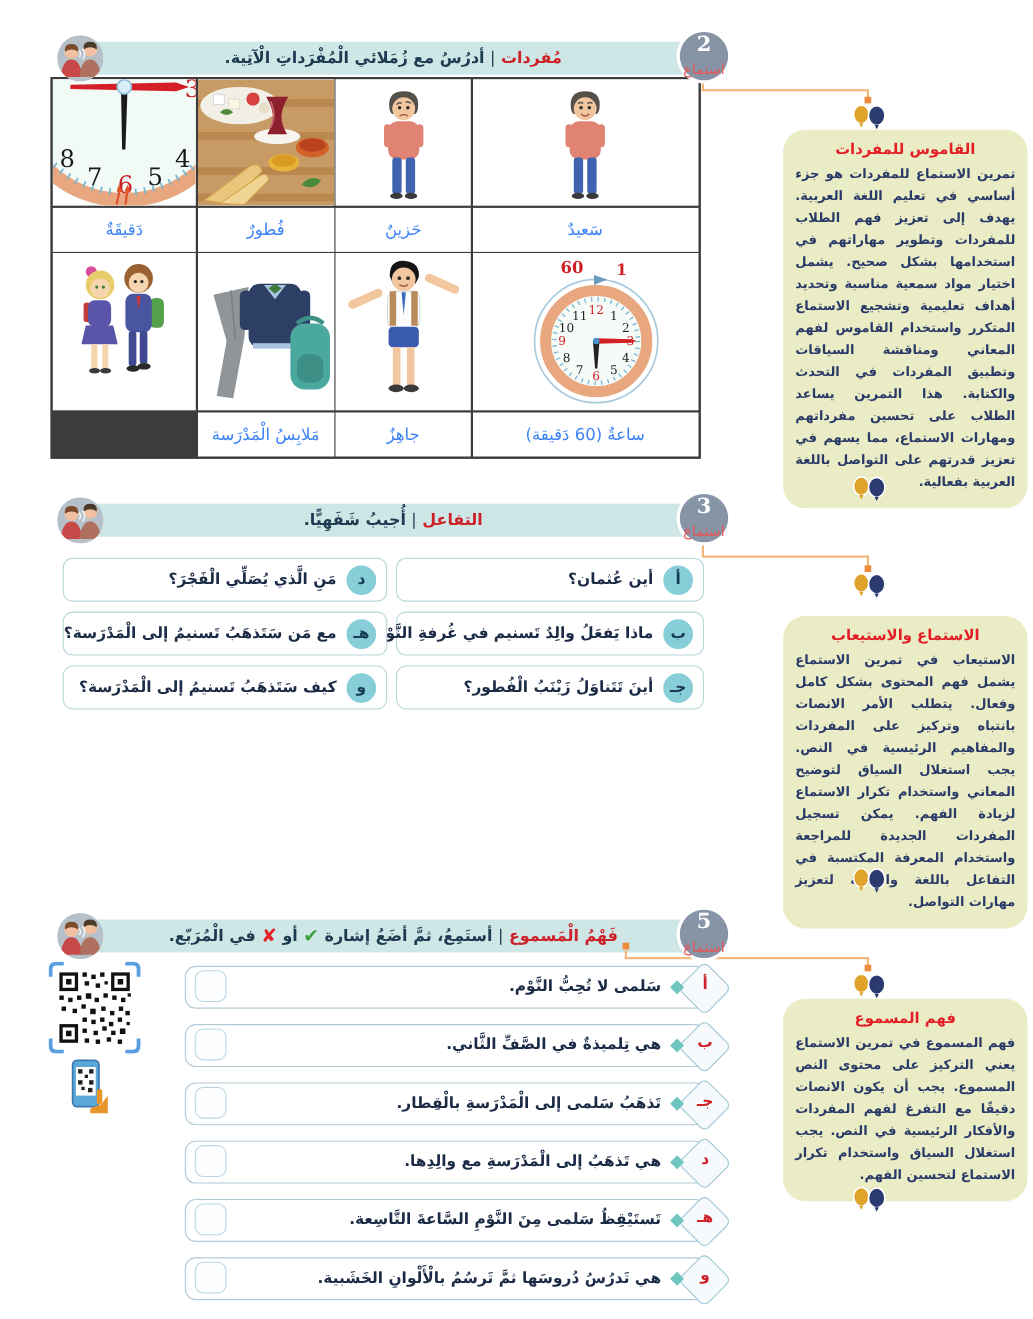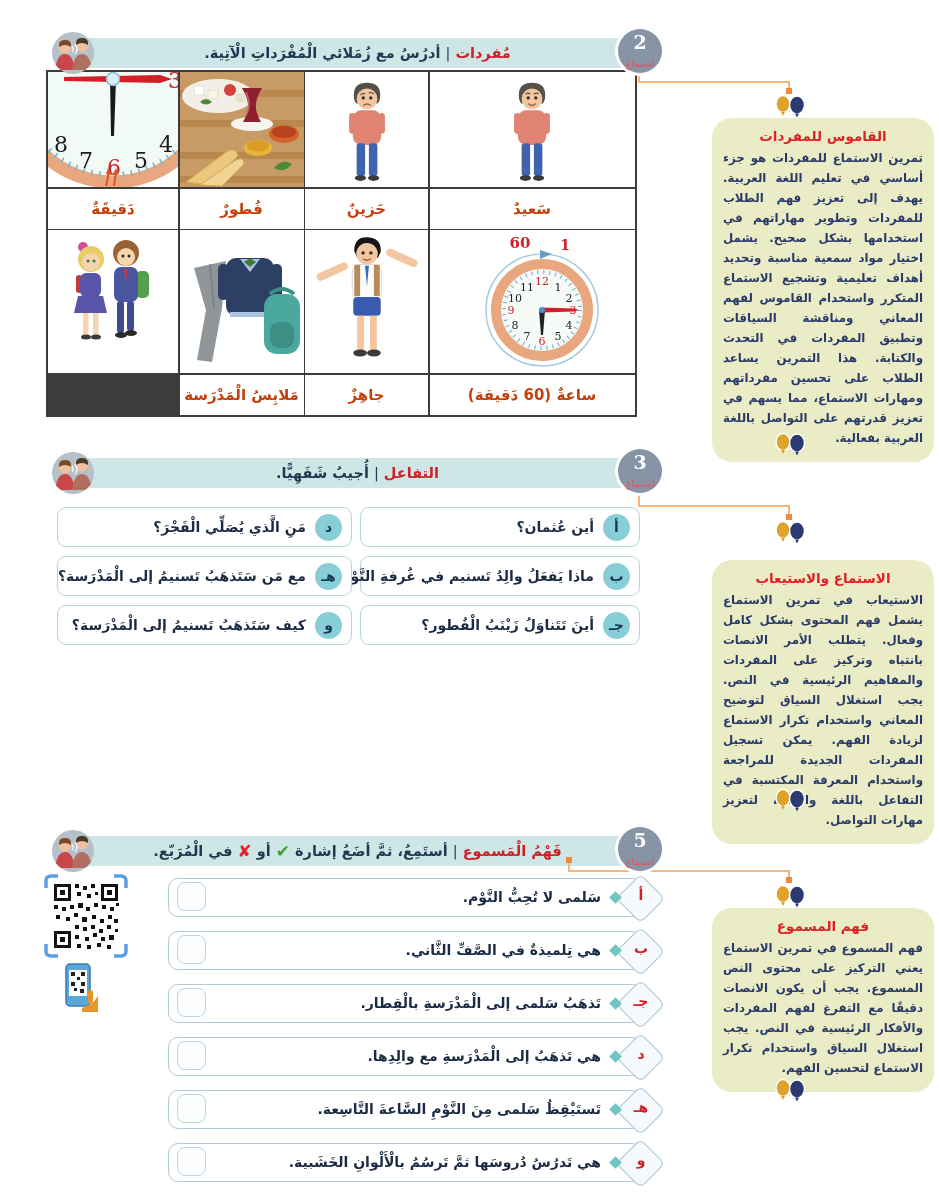--- a/index.html
+++ b/index.html
@@ -10,29 +10,29 @@
        display:flex;align-items:center;justify-content:center;direction:rtl;}
   .bar-title{font-size:14.5px;color:#1c3a50;font-weight:bold;display:flex;align-items:center;gap:5px;direction:rtl;white-space:nowrap;}
   .cat{color:#cc2127;}
   .sep{color:#1c3a50;font-weight:normal;}
   .chk-g{color:#3aa13a;font-size:17px;}
   .chk-r{color:#e02428;font-size:17px;}
   .badge{position:absolute;width:44px;height:44px;border-radius:50%;background:#8694a6;
          box-shadow:0 0 0 3px #fff;display:flex;flex-direction:column;align-items:center;
          justify-content:center;color:#fff;z-index:4;}
   .badge .num{font-size:19px;font-weight:bold;line-height:1;font-family:"DejaVu Serif",serif;}
-  .badge .tag{font-size:10px;color:#e8555a;margin-top:6px;direction:rtl;}
+  .badge .tag{font-size:13px;color:#e8555a;margin-top:6px;direction:rtl;}
   .avatar{position:absolute;width:42px;height:42px;z-index:5;}
   
   .vtable{position:absolute;left:46px;top:70px;display:grid;direction:rtl;
           grid-template-columns:205px 123px 124px 130px;
           grid-template-rows:115px 40px 143px 40px;
           background:#3c3c3c;gap:1.5px;border:2px solid #3c3c3c;}
   .vcell{background:#fff;display:flex;align-items:center;justify-content:center;overflow:hidden;}
-  .vlabel{font-size:15px;color:#c2410c;font-weight:700;direction:rtl;}
+  .vlabel{font-size:15px;color:#3b82f6;font-weight:400;direction:rtl;}
   
   .qbox{position:absolute;height:40px;background:#fff;border:1.5px solid #b7d6da;border-radius:9px;
         display:flex;direction:rtl;align-items:center;gap:9px;padding-right:9px;box-sizing:border-box;}
   .qletter{width:27px;height:27px;border-radius:50%;background:#87ced8;color:#173a53;
            font-weight:bold;font-size:14px;display:flex;align-items:center;justify-content:center;flex:0 0 auto;}
   .qtext{font-size:14px;color:#1b2b45;font-weight:600;white-space:nowrap;}
   
   .srow{position:absolute;left:168px;width:472px;height:37px;border:1.2px solid #b3c9d6;
         border-radius:10px;background:#fff;}
   .sdiamond{position:absolute;right:-17px;top:2px;width:33px;height:33px;transform:rotate(45deg);

